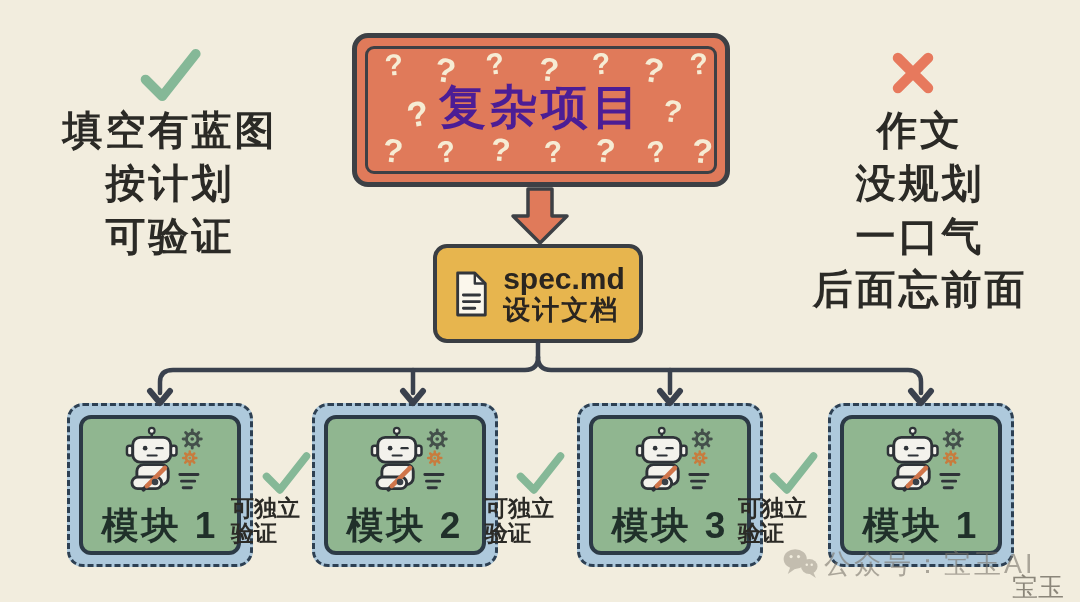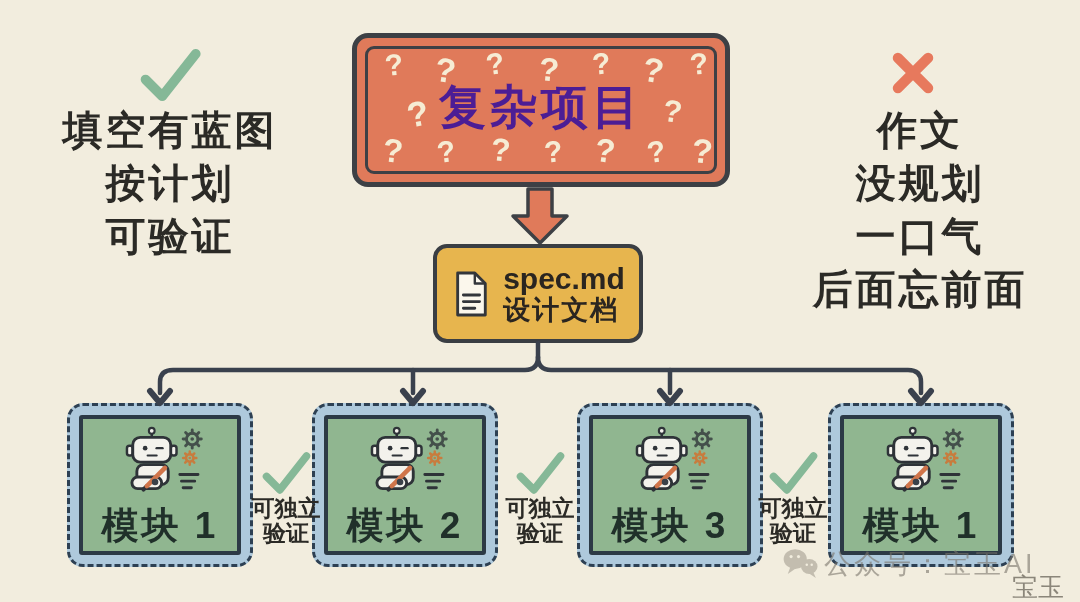--- a/index.html
+++ b/index.html
@@ -46,27 +46,27 @@
   .doc-icon{width:40px;height:50px;flex:0 0 auto;}
   .spec-text{text-align:left;font-weight:bold;color:#2a2520;}
   .spec-file{font-size:30px;line-height:32px;}
   .spec-label{font-size:27px;line-height:30px;letter-spacing:2px;}
   
   .overlay{position:absolute;left:0;top:0;width:1080px;height:602px;z-index:5;pointer-events:none;}
   
   .module{position:absolute;top:403px;width:186px;height:164px;box-sizing:border-box;
     background:#aec9dc;border:3px dashed #2d4053;border-radius:16px;padding:9px;z-index:2;}
   .module-inner{width:100%;height:100%;box-sizing:border-box;background:#90b690;
-    border:4px solid #2c3a46;border-radius:3px;display:flex;flex-direction:column;
+    border:4px solid #2c3a46;border-radius:12px;display:flex;flex-direction:column;
     align-items:center;justify-content:flex-start;padding-top:6px;}
   .m1{left:67px;} .m2{left:312px;} .m3{left:577px;} .m4{left:828px;}
   .robot{width:104px;height:82px;}
   .module-label{font-size:37px;font-weight:bold;color:#20302a;letter-spacing:3px;margin-top:0px;}
   
-  .verify{position:absolute;top:450px;width:110px;text-align:center;z-index:3;}
+  .verify{position:absolute;top:450px;width:110px;z-index:3;}
   .v1{left:231px;} .v2{left:485px;} .v3{left:738px;}
   .verify .vcheck{width:52px;height:46px;margin:0 auto;display:block;}
   .verify .vline{font-size:23px;font-weight:bold;line-height:25px;color:#2b2a26;}
   
   .context-note{position:absolute;left:92px;top:571px;font-size:23px;font-weight:bold;
     color:#35352f;letter-spacing:2px;z-index:3;}
   .watermark{position:absolute;left:782px;top:546px;display:flex;align-items:center;gap:4px;z-index:10;}
   .wechat-icon{width:38px;height:34px;opacity:.55;}
   .watermark-text{font-size:27px;color:rgba(122,117,106,.6);letter-spacing:3px;white-space:nowrap;}
   .signature{position:absolute;left:1012px;top:570px;font-size:26px;color:rgba(112,107,96,.8);z-index:10;}

